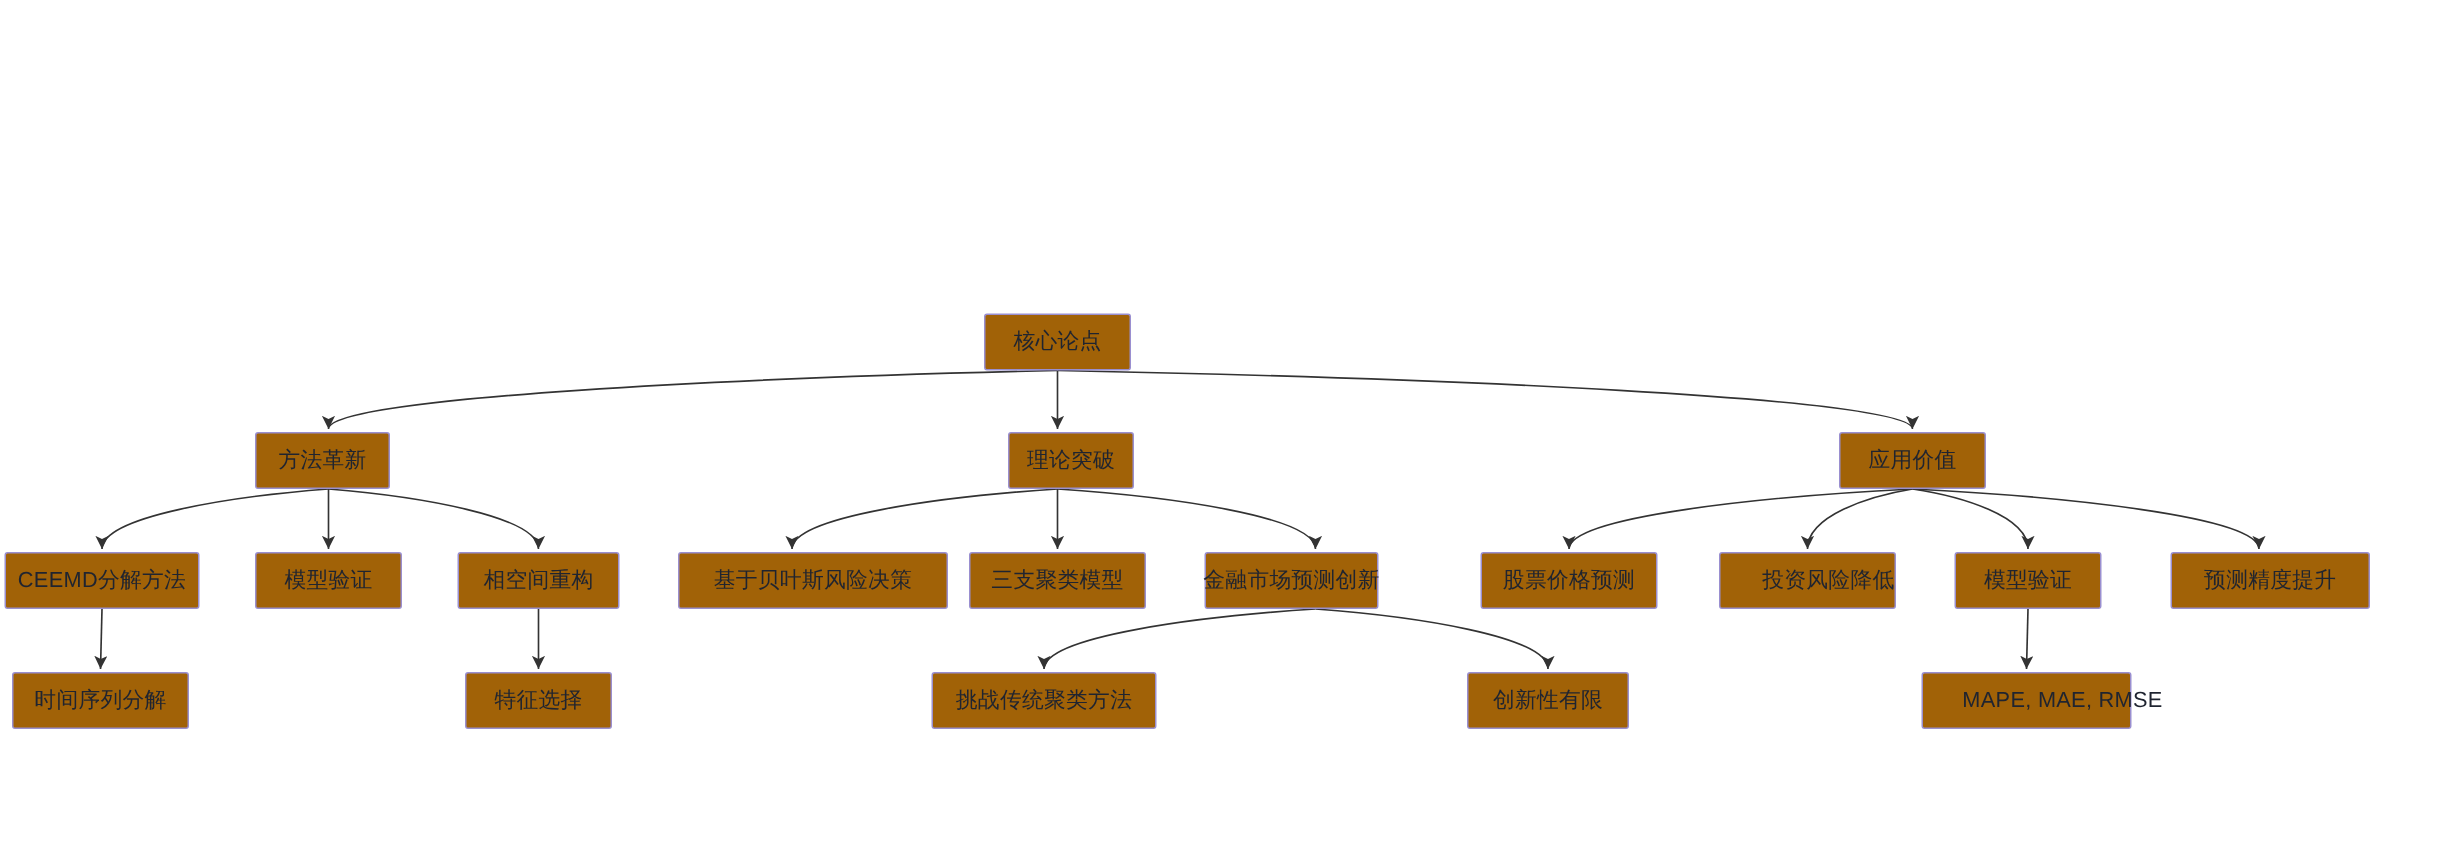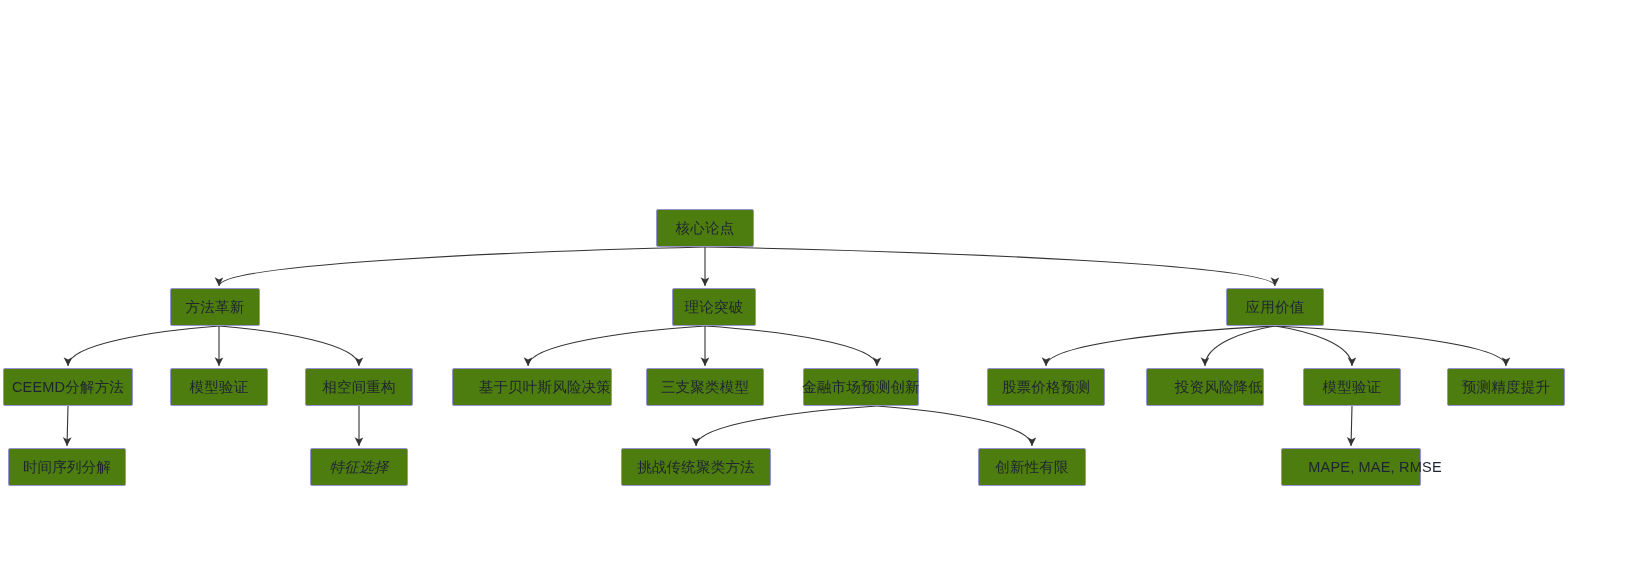--- a/index.html
+++ b/index.html
@@ -8,21 +8,21 @@
     background:#ffffff;
     font-family:"Liberation Sans","DejaVu Sans",sans-serif;
     overflow:hidden;
     position:relative;
   }
   #diagram{position:absolute;left:0;top:0;width:1628px;height:576px;}
   .edge-layer{position:absolute;left:0;top:0;width:1628px;height:576px;pointer-events:none;}
   .node{
     position:absolute;
     box-sizing:border-box;
-    background:#4d7c0f;
+    background:#a16207;
     border:1px solid #9A8FD0;
     border-radius:2px;
     height:38px;
     display:flex;
     align-items:center;
     justify-content:center;
     color:#1f2430;
     font-size:14.5px;
     line-height:1;
     white-space:nowrap;
@@ -76,45 +76,45 @@
       </div>
       <div class="node" style="left: 3px; top: 368px; width: 130px;">
         <span class="node-label">CEEMD分解方法</span>
       </div>
       <div class="node" style="left: 170px; top: 368px; width: 98px;">
         <span class="node-label">模型验证</span>
       </div>
       <div class="node" style="left: 305px; top: 368px; width: 108px;">
         <span class="node-label">相空间重构</span>
       </div>
-      <div class="node" style="left: 452px; top: 368px; width: 160px; justify-content: flex-end;">
+      <div class="node" style="left: 452px; top: 368px; width: 180px;">
         <span class="node-label">基于贝叶斯风险决策</span>
       </div>
       <div class="node" style="left: 646px; top: 368px; width: 118px;">
         <span class="node-label">三支聚类模型</span>
       </div>
       <div class="node" style="left: 803px; top: 368px; width: 116px;">
         <span class="node-label">金融市场预测创新</span>
       </div>
       <div class="node" style="left: 987px; top: 368px; width: 118px;">
         <span class="node-label">股票价格预测</span>
       </div>
       <div class="node" style="left: 1146px; top: 368px; width: 118px; justify-content: flex-end;">
         <span class="node-label">投资风险降低</span>
       </div>
       <div class="node" style="left: 1303px; top: 368px; width: 98px;">
         <span class="node-label">模型验证</span>
       </div>
-      <div class="node" style="left: 1447px; top: 368px; width: 118px; justify-content: center;">
+      <div class="node" style="left: 1447px; top: 368px; width: 133px; justify-content: center;">
         <span class="node-label">预测精度提升</span>
       </div>
       <div class="node" style="left: 8px; top: 448px; width: 118px;">
         <span class="node-label">时间序列分解</span>
       </div>
-      <div class="node" style="left: 310px; top: 448px; width: 98px; font-style: italic;">
+      <div class="node" style="left: 310px; top: 448px; width: 98px;">
         <span class="node-label">特征选择</span>
       </div>
       <div class="node" style="left: 621px; top: 448px; width: 150px;">
         <span class="node-label">挑战传统聚类方法</span>
       </div>
       <div class="node" style="left: 978px; top: 448px; width: 108px;">
         <span class="node-label">创新性有限</span>
       </div>
       <div class="node" style="left: 1281px; top: 448px; width: 140px; padding-left: 48px;">
         <span class="node-label">MAPE, MAE, RMSE</span>

